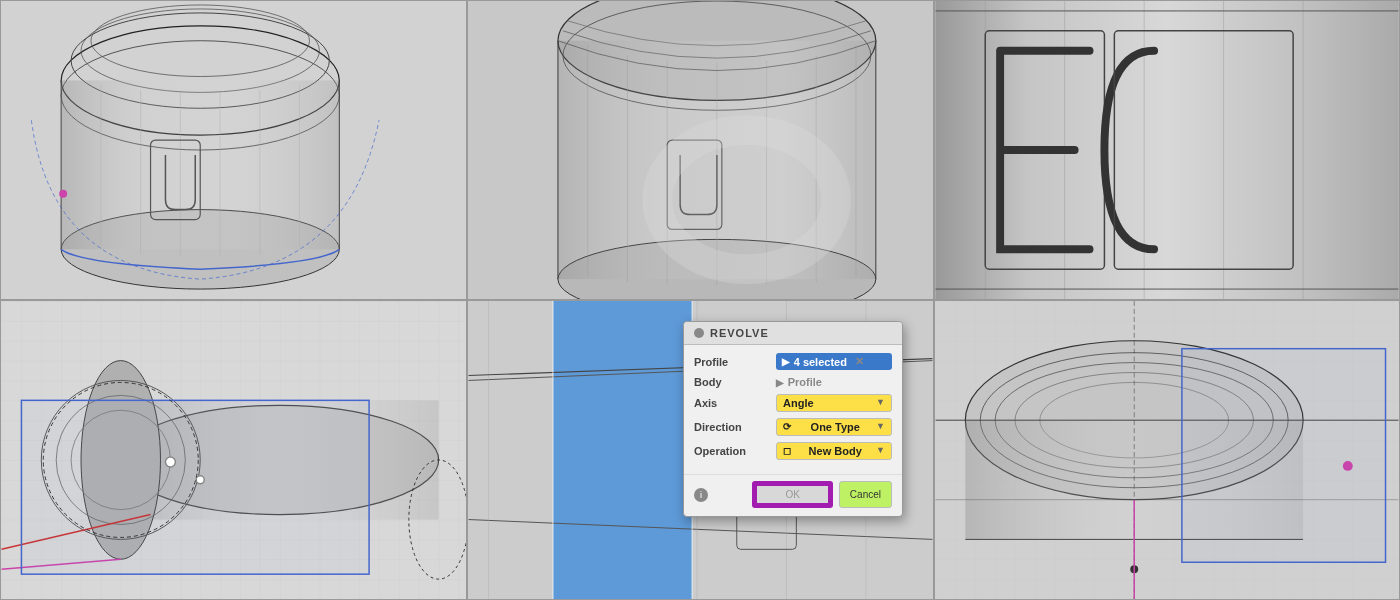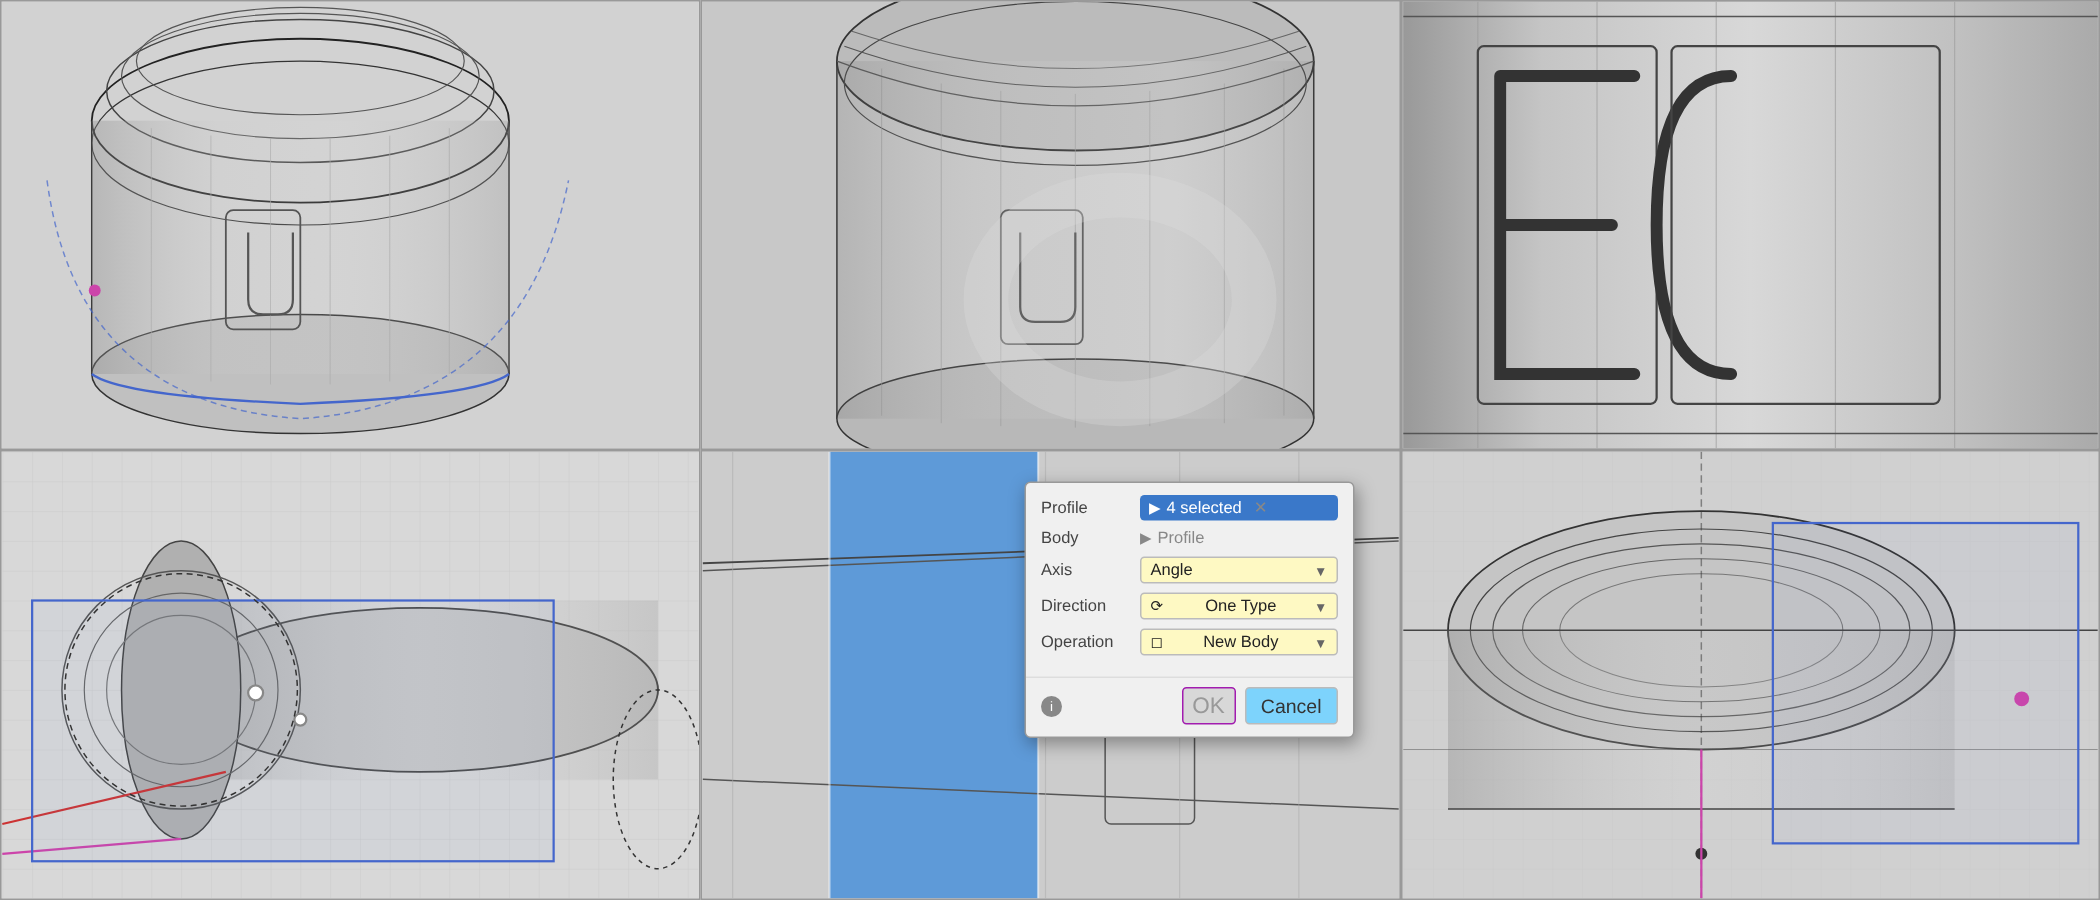--- a/index.html
+++ b/index.html
@@ -67,21 +67,22 @@
     }
 
     .dialog-body {
       padding: 8px 10px;
     }
 
     .dialog-row {
       display: flex;
       align-items: center;
       margin-bottom: 6px;
-      gap: 6px;
+      gap: 22px;
+      font-weight: bold;
     }
 
     .dialog-label {
       width: 60px;
       font-size: 11px;
       color: #444;
       flex-shrink: 0;
     }
 
     .dialog-input-selected {
@@ -101,27 +102,27 @@
       color: #444;
       font-size: 11px;
       display: flex;
       align-items: center;
       gap: 4px;
       flex: 1;
       cursor: pointer;
     }
 
     .dialog-dropdown {
-      background: #fef9c3;
+      background: #fde047;
       border: 1px solid #bbb;
       border-radius: 3px;
       padding: 2px 6px;
       font-size: 11px;
       display: flex;
-      align-items: flex-end;
+      align-items: flex-start;
       justify-content: space-between;
       flex: 1;
       cursor: pointer;
     }
 
     .dropdown-arrow {
       font-size: 9px;
       color: #666;
     }
 
@@ -150,34 +151,34 @@
       cursor: pointer;
     }
 
     .footer-buttons {
       display: flex;
       gap: 6px;
     }
 
     .btn-ok {
       background: #d8d8d8;
-      border: 1px solid #a21caf;
+      border: 5px solid #a21caf;
       border-radius: 3px;
-      padding: 3px 6px;
-      font-size: 15px;
+      padding: 3px 28px;
+      font-size: 10px;
       color: #999;
       cursor: not-allowed;
     }
 
     .btn-cancel {
-      background: #7dd3fc;
+      background: #bef264;
       border: 1px solid #bbb;
       border-radius: 3px;
       padding: 3px 10px;
-      font-size: 13px;
+      font-size: 10px;
       color: #333;
       cursor: pointer;
     }
 
     
     .vp-svg {
       position: absolute;
       top: 0; left: 0;
       width: 100%; height: 100%;
     }
@@ -363,20 +364,24 @@
 
       <line x1="0" y1="75" x2="467" y2="58" stroke="#444" stroke-width="1.2"></line>
 
       <rect x="270" y="150" width="60" height="100" rx="4" fill="none" stroke="#555" stroke-width="1"></rect>
 
       <path d="M85 0 L85 300" stroke="#fff" stroke-width="1.5" opacity="0.5"></path>
       <path d="M225 0 L225 300" stroke="#fff" stroke-width="1.5" opacity="0.5"></path>
     </svg>
 
     <div class="revolve-dialog">
+      <div class="dialog-title-bar">
+        <span class="dialog-title-dot"></span>
+        <span class="dialog-title-text">REVOLVE</span>
+      </div>
       <div class="dialog-body">
 
         <div class="dialog-row">
           <span class="dialog-label">Profile</span>
           <div class="dialog-input-selected">
             <span style="font-size:10px;">▶</span>
             <span>4 selected</span>
             <span class="close-x">✕</span>
           </div>
         </div>

